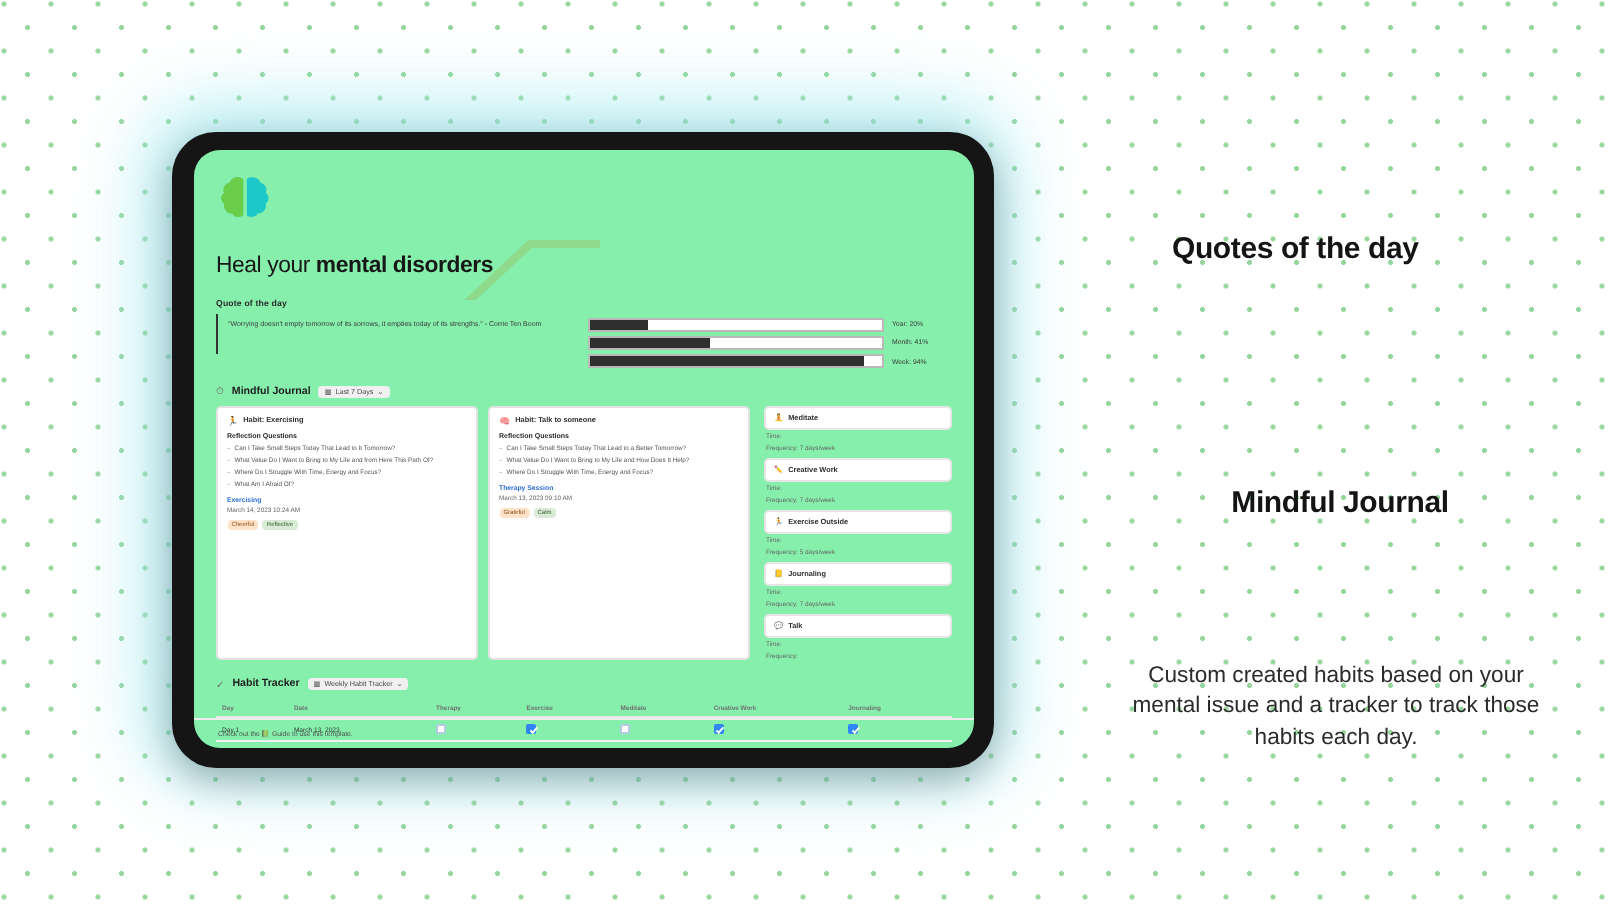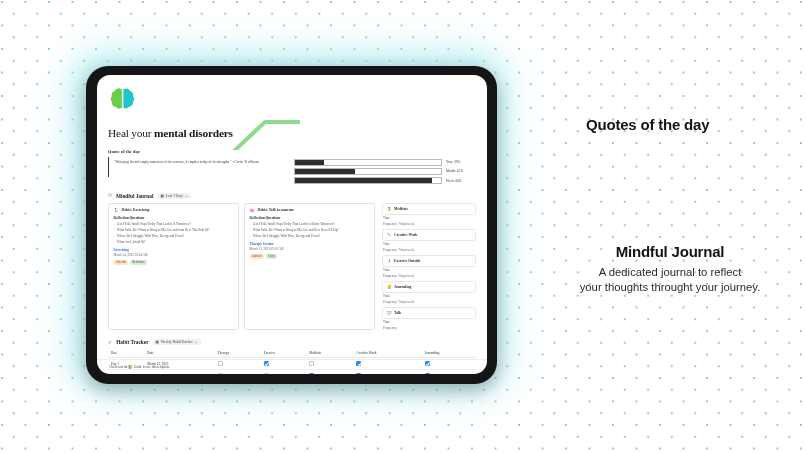--- a/index.html
+++ b/index.html
@@ -35,26 +35,25 @@
     position: absolute;
     left: 86px; top: 66px;
     width: 411px; height: 318px;
     background: #151515;
     border-radius: 22px;
     padding: 9px 10px 10px 11px;
     box-shadow: 0 6px 18px rgba(0,0,0,.28);
   }
   #screen {
     width: 100%; height: 100%;
-    background: #ffffff;
+    background: #86efac;
     border-radius: 13px;
     overflow: hidden;
     position: relative;
     padding: 10px 11px 0 11px;
-    font-family: Liberation Serif, serif;
   }
 
   
   .logo { width: 29px; height: 29px; display: block; margin-bottom: 13px; }
   .page-title {
     font-size: 11.4px; color: #171717; letter-spacing: -.2px;
     margin-bottom: 10px; font-weight: 500;
   }
   .page-title b { font-weight: 800; }
 
@@ -392,18 +391,19 @@
   <polyline points="128,222 305,270 538,270" fill="none" stroke="#8ed98b" stroke-width="4" stroke-linecap="round" stroke-linejoin="round"></polyline>
   <polyline points="163,312 335,346 534,346" fill="none" stroke="#8ed98b" stroke-width="4" stroke-linecap="round" stroke-linejoin="round"></polyline>
 </svg>
 
 <div class="callout" id="callout-quotes">
   <div class="c-title">Quotes of the day</div>
 </div>
 
 <div class="callout" id="callout-journal">
   <div class="c-title">Mindful Journal</div>
-  <div class="c-body" style="white-space:pre-line">A dedicated journal to reflect
-your thoughts throught your journey.</div>
 </div>
 
 <div class="callout" id="callout-habit">
+  <div class="c-body" style="white-space:pre-line">Custom created habits based on your
+mental issue and a tracker to track those
+habits each day.</div>
 </div>
 
 </body></html>

